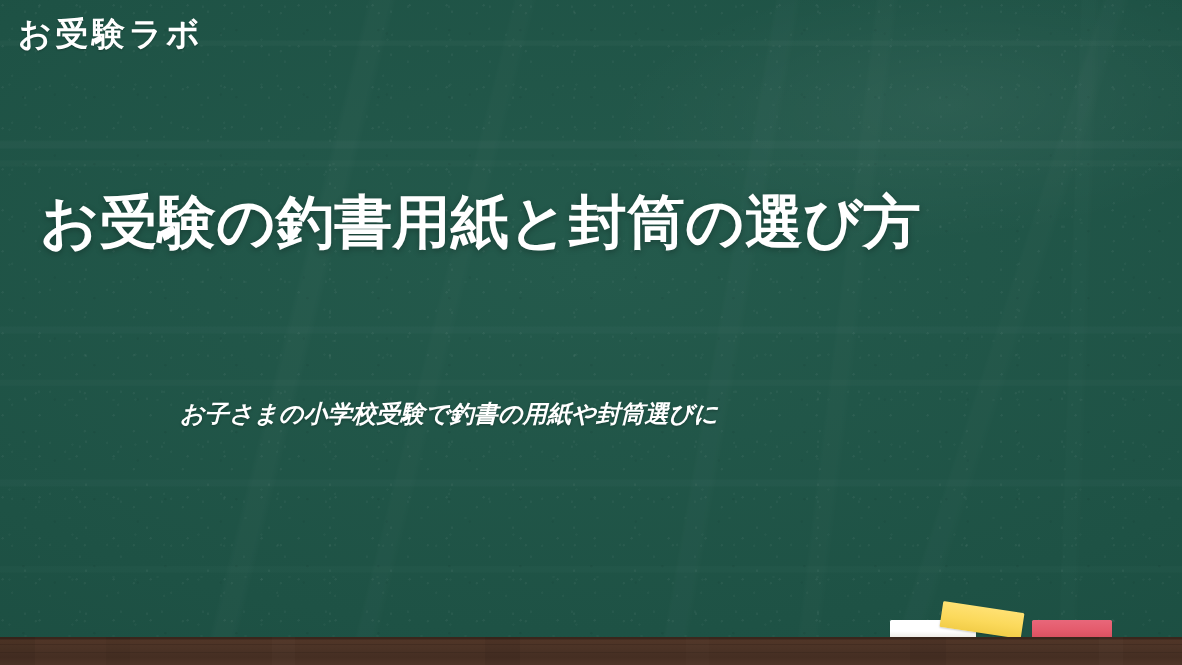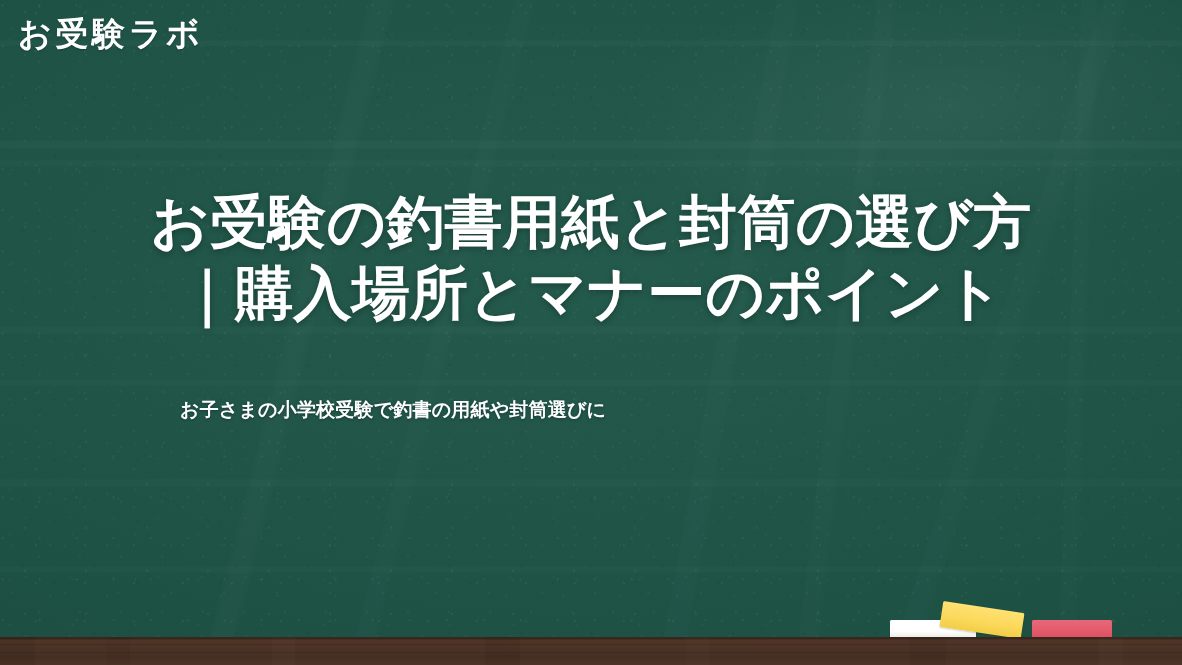--- a/index.html
+++ b/index.html
@@ -90,21 +90,20 @@
     line-height:1.25;
     text-shadow:0 1px 2px rgba(0,0,0,.25);
     white-space:nowrap;
   }
 
   
   .title-block {
     position:absolute;
     left:0; right:0;
     top:186px;
-    text-align:center;
     padding:0 40px;
   }
   .title-line {
     color:#ffffff;
     font-size:58px;
     font-weight:700;
     line-height:1.23;
     letter-spacing:.005em;
     white-space:nowrap;
     text-shadow:0 2px 6px rgba(0,0,0,.28);
@@ -112,26 +111,27 @@
 
   
   .excerpt {
     position:absolute;
     left:180px;
     top:396px;
     width:760px;
   }
   .excerpt-line {
     color:#ffffff;
-    font-size:19px;
+    font-size:24px;
     font-weight:700;
     line-height:1.52;
     letter-spacing:.01em;
     white-space:nowrap;
     text-shadow:0 1px 3px rgba(0,0,0,.3);
+    font-style:italic;
   }
 
   
   .chalk {
     position:absolute;
     border-radius:1.5px;
   }
   .chalk-white {
     left:890px; top:620px;
     width:86px; height:18px;
@@ -185,21 +185,20 @@
   <div class="board"></div>
   <div class="board-grain"></div>
   <div class="board-smear-h"></div>
   <div class="board-smear-d"></div>
   <div class="board-haze"></div>
 
   <div class="logo">お受験ラボ</div>
 
   <div class="title-block">
     <div class="title-line">お受験の釣書用紙と封筒の選び方</div>
-    <div class="title-line">｜購入場所とマナーのポイント</div>
   </div>
 
   <div class="excerpt">
     <div class="excerpt-line">お子さまの小学校受験で釣書の用紙や封筒選びに</div>
   </div>
 
   <div class="chalk chalk-white"></div>
   <div class="chalk chalk-yellow"></div>
   <div class="chalk chalk-red"></div>
 

